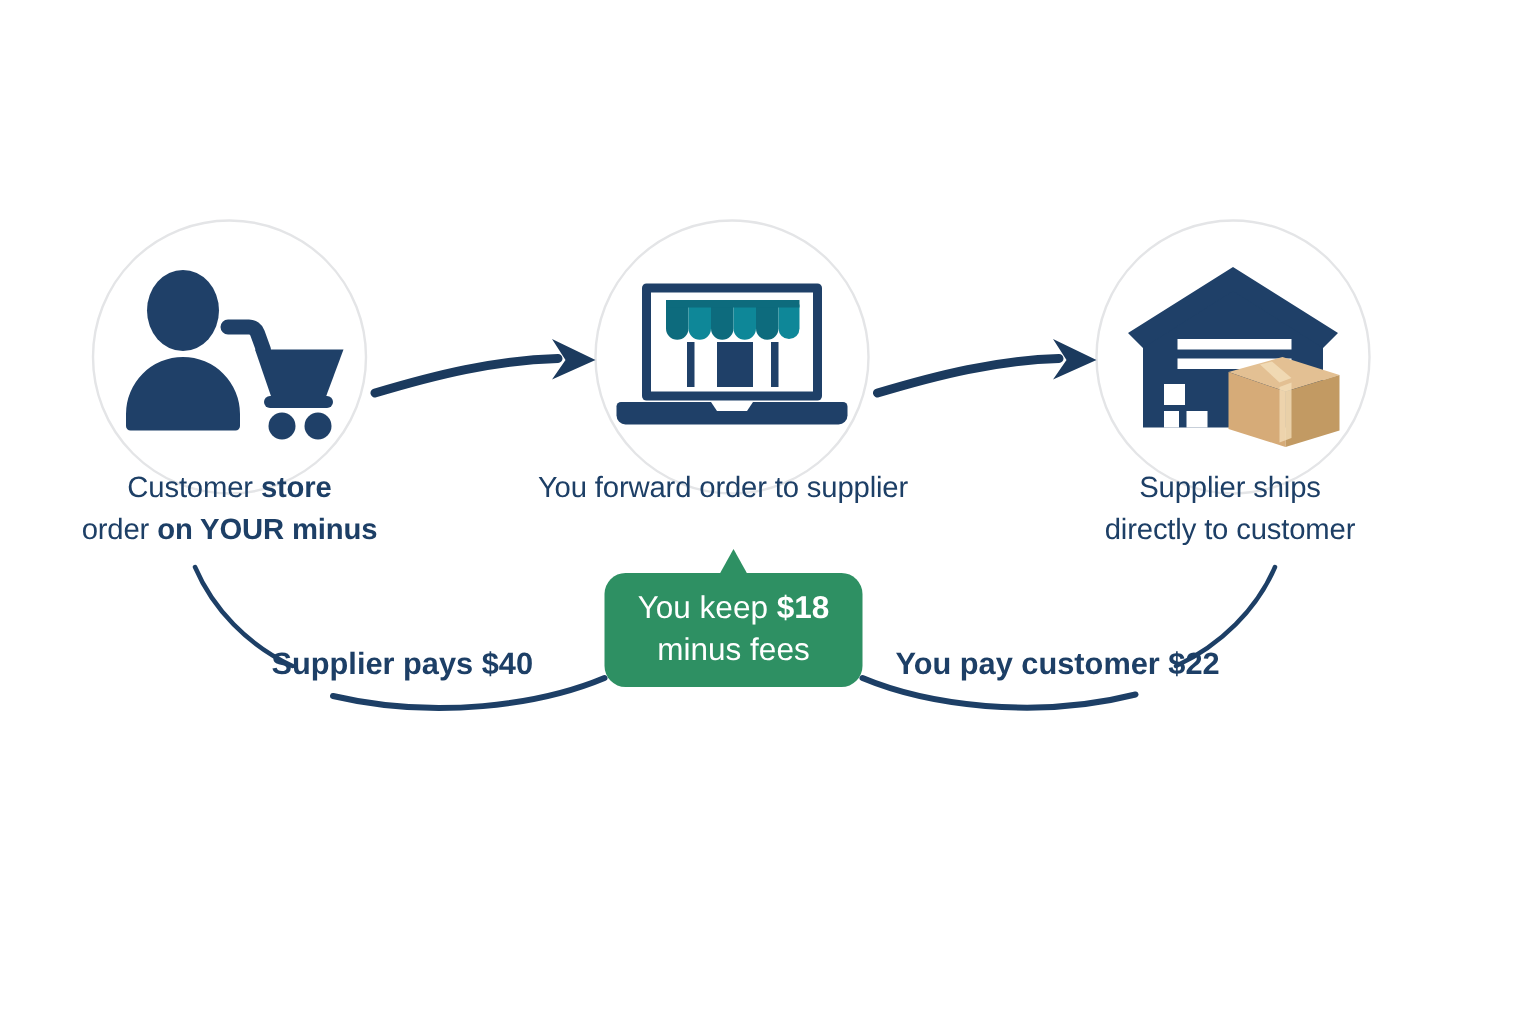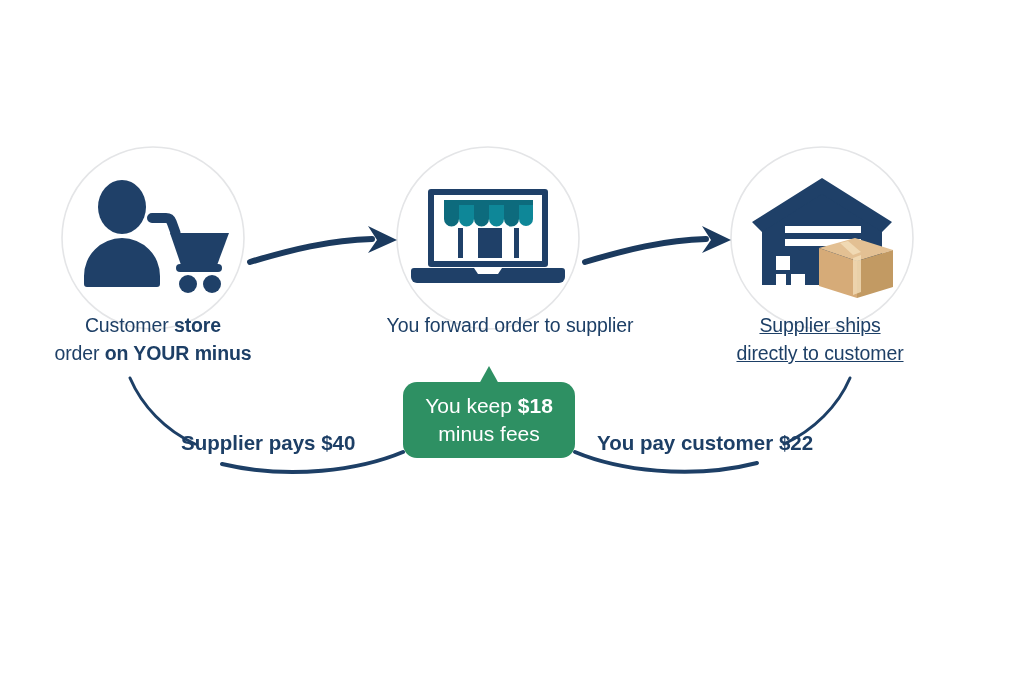--- a/index.html
+++ b/index.html
@@ -36,22 +36,22 @@
     font-family: "Liberation Sans", sans-serif;
     font-size: 19.5px;
     line-height: 28px;
     letter-spacing: -0.1px;
     white-space: nowrap;
   }
   .step-caption .ln { display: block; }
   .step-caption b { font-weight: 700; }
 
   #caption-customer { left: 3px; top: 311px; width: 300px; }
-  #caption-store    { left: 360px; top: 311px; width: 300px; }
-  #caption-supplier { left: 670px; top: 311px; width: 300px; text-decoration: underline; }
+  #caption-store    { left: 332px; top: 311px; width: 300px; }
+  #caption-supplier { left: 670px; top: 311px; width: 300px; }
 
   
   .money-label {
     position: absolute;
     color: #1d3f66;
     font-family: "Liberation Sans", sans-serif;
     font-size: 20.5px;
     line-height: 26px;
     white-space: nowrap;
     font-weight: 600;

